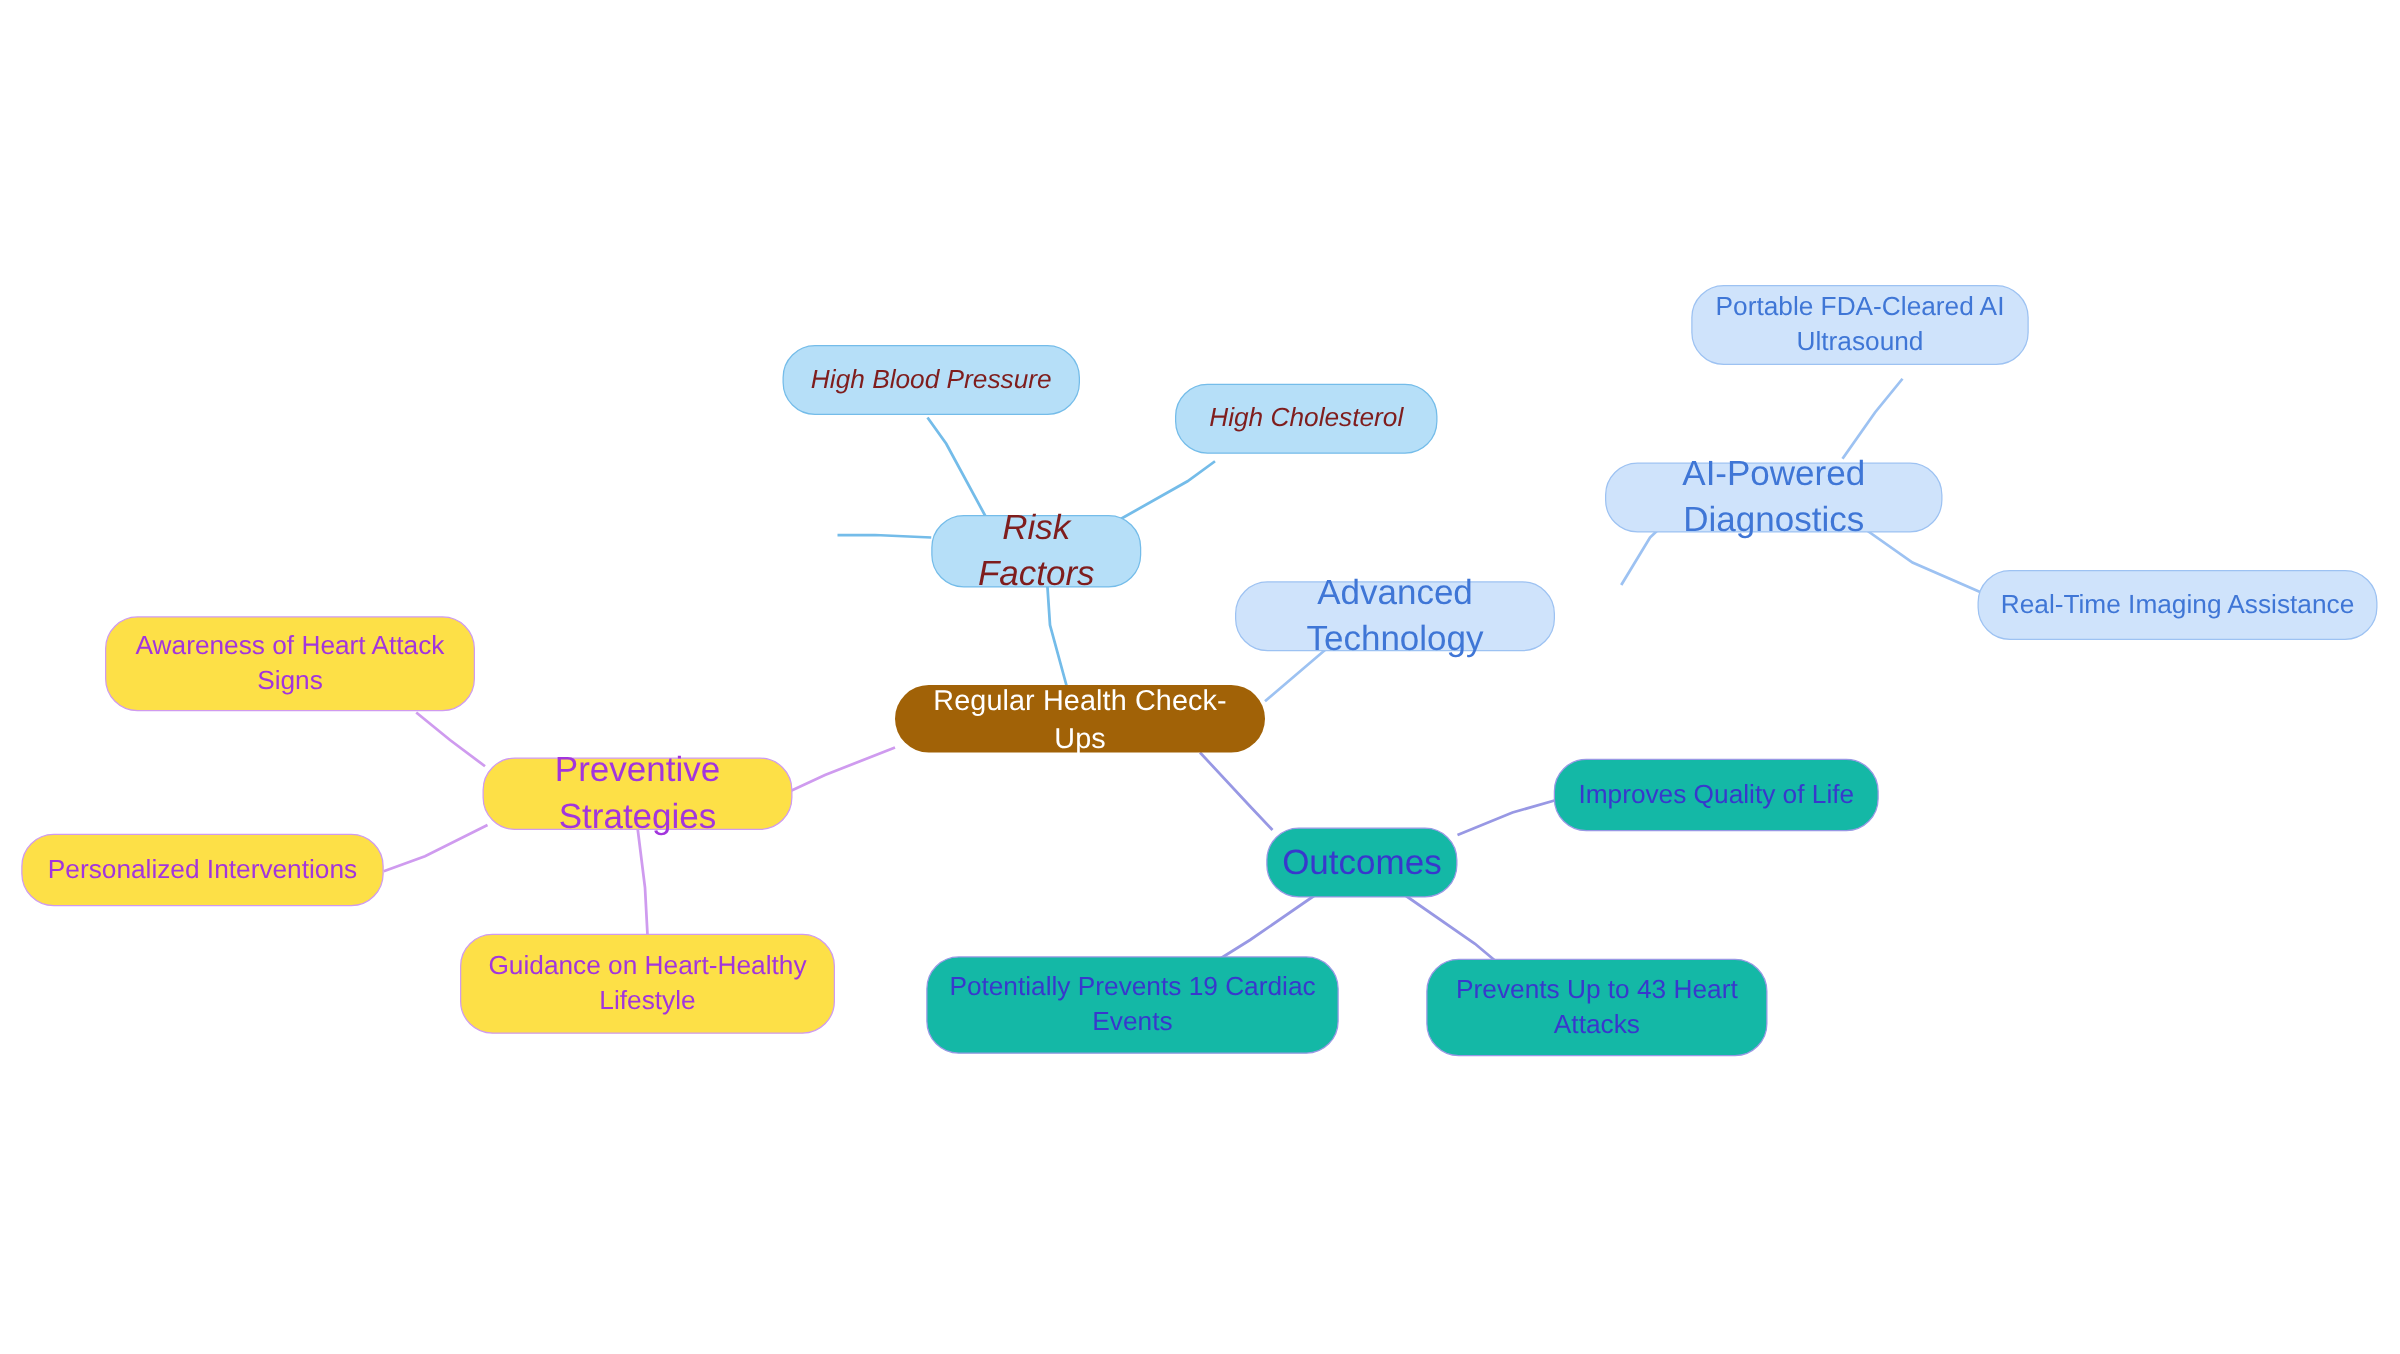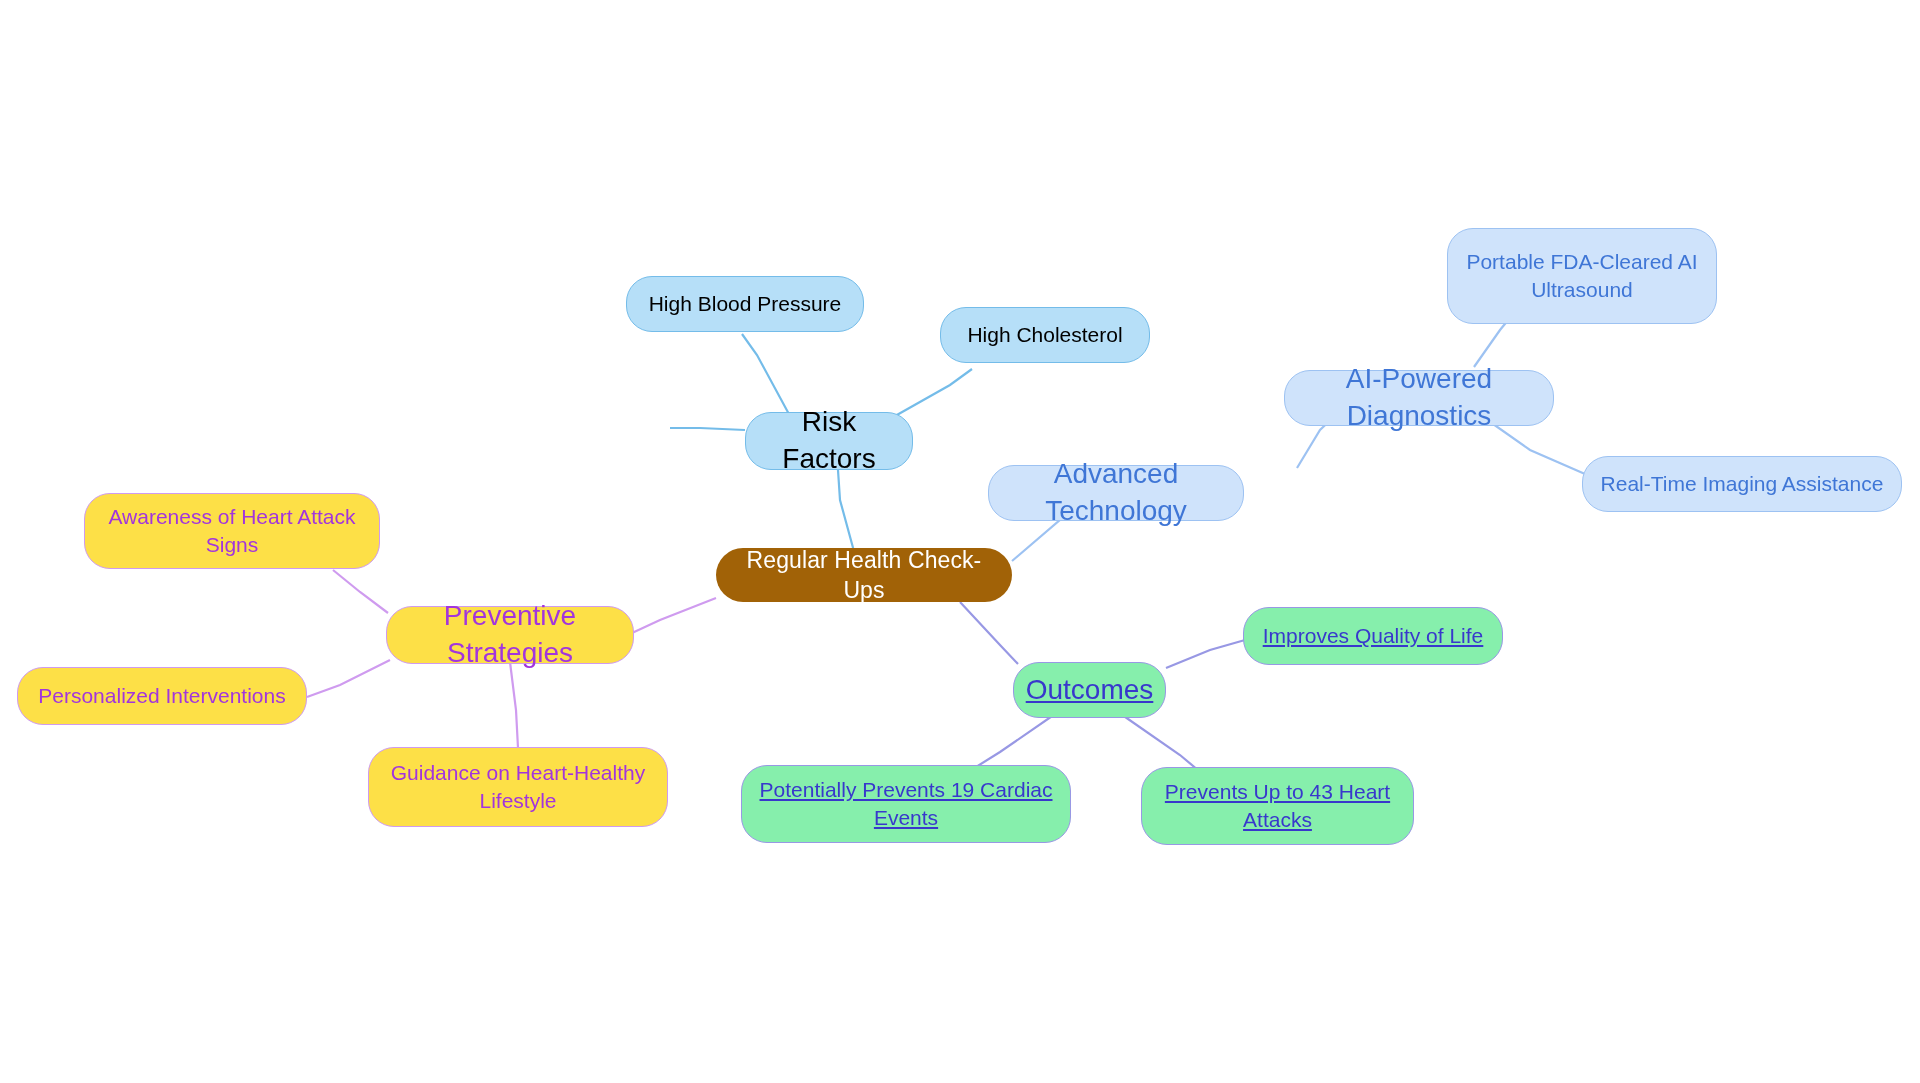--- a/index.html
+++ b/index.html
@@ -46,27 +46,27 @@
     border-width: 0;
     background: #a16207;
     color: #ffffff;
     font-size: 23px;
     letter-spacing: 0.1px;
   }
   .node.lvl1 { font-size: 28px; }
   .node.lvl2 { font-size: 21px; }
 
   
-  .c-blue  { background:#b6dff8; border-color:#74bce9; color:#000000; }
+  .c-blue  { background:#b6dff8; border-color:#74bce9; color:#7f1d1d;font-style:italic; }
   
   .c-azure { background:#cfe3fb; border-color:#9dc2f2; color:#3f76d6; }
   
   .c-violet{ background:#fde047; border-color:#cf9bef; color:#a235dd; }
   
-  .c-indigo{ background:#86efac; border-color:#9898e4; color:#3838cc;text-decoration:underline; }
+  .c-indigo{ background:#14b8a6; border-color:#9898e4; color:#3838cc; }
 </style>
 </head>
 <body>
 
 <div id="canvas">
 
   <svg id="edges" viewBox="0 0 1920 1083" xmlns="http://www.w3.org/2000/svg">
 
     <path d="M 855 555 L 840 500 L 836 440" fill="none" stroke="#74bce9" stroke-width="2.2"></path>
 
@@ -107,21 +107,21 @@
 
   <div class="node lvl2 c-blue" style="left:626px; top:276px; width:238px; height:56px;">High Blood Pressure</div>
 
   <div class="node lvl2 c-blue" style="left:940px; top:307px; width:210px; height:56px;">High Cholesterol</div>
 
 
   <div class="node lvl1 c-azure" style="left:988px; top:465px; width:256px; height:56px;">Advanced Technology</div>
 
   <div class="node lvl1 c-azure" style="left:1284px; top:370px; width:270px; height:56px;">AI-Powered Diagnostics</div>
 
-  <div class="node lvl2 c-azure" style="left:1447px; top:228px; width:270px; height:96px;text-align:center;">Portable FDA-Cleared AI
+  <div class="node lvl2 c-azure" style="left:1353px; top:228px; width:270px; height:64px;text-align:center;">Portable FDA-Cleared AI
 Ultrasound</div>
 
   <div class="node lvl2 c-azure" style="left:1582px; top:456px; width:320px; height:56px;">Real-Time Imaging Assistance</div>
 
   <div class="node lvl1 c-violet" style="left:386px; top:606px; width:248px; height:58px;">Preventive Strategies</div>
 
   <div class="node lvl2 c-violet" style="left:84px; top:493px; width:296px; height:76px;">Awareness of Heart Attack
 Signs</div>
 
   <div class="node lvl2 c-violet" style="left:17px; top:667px; width:290px; height:58px;">Personalized Interventions</div>

